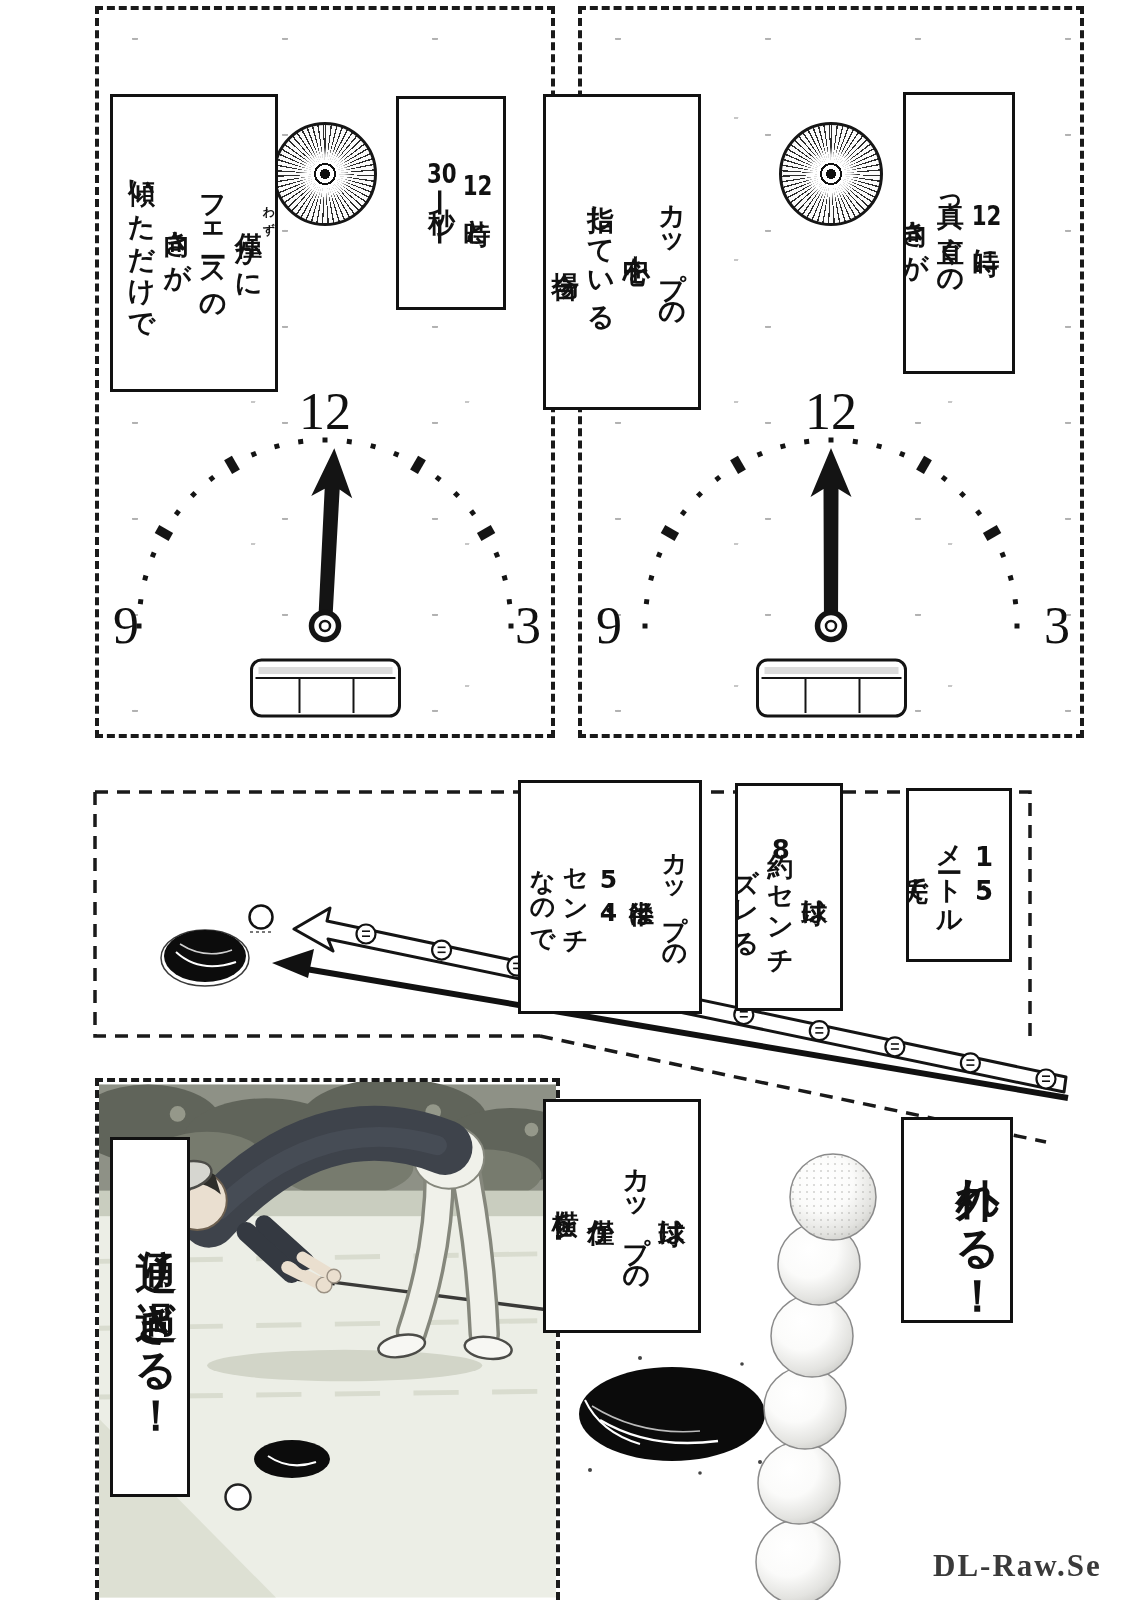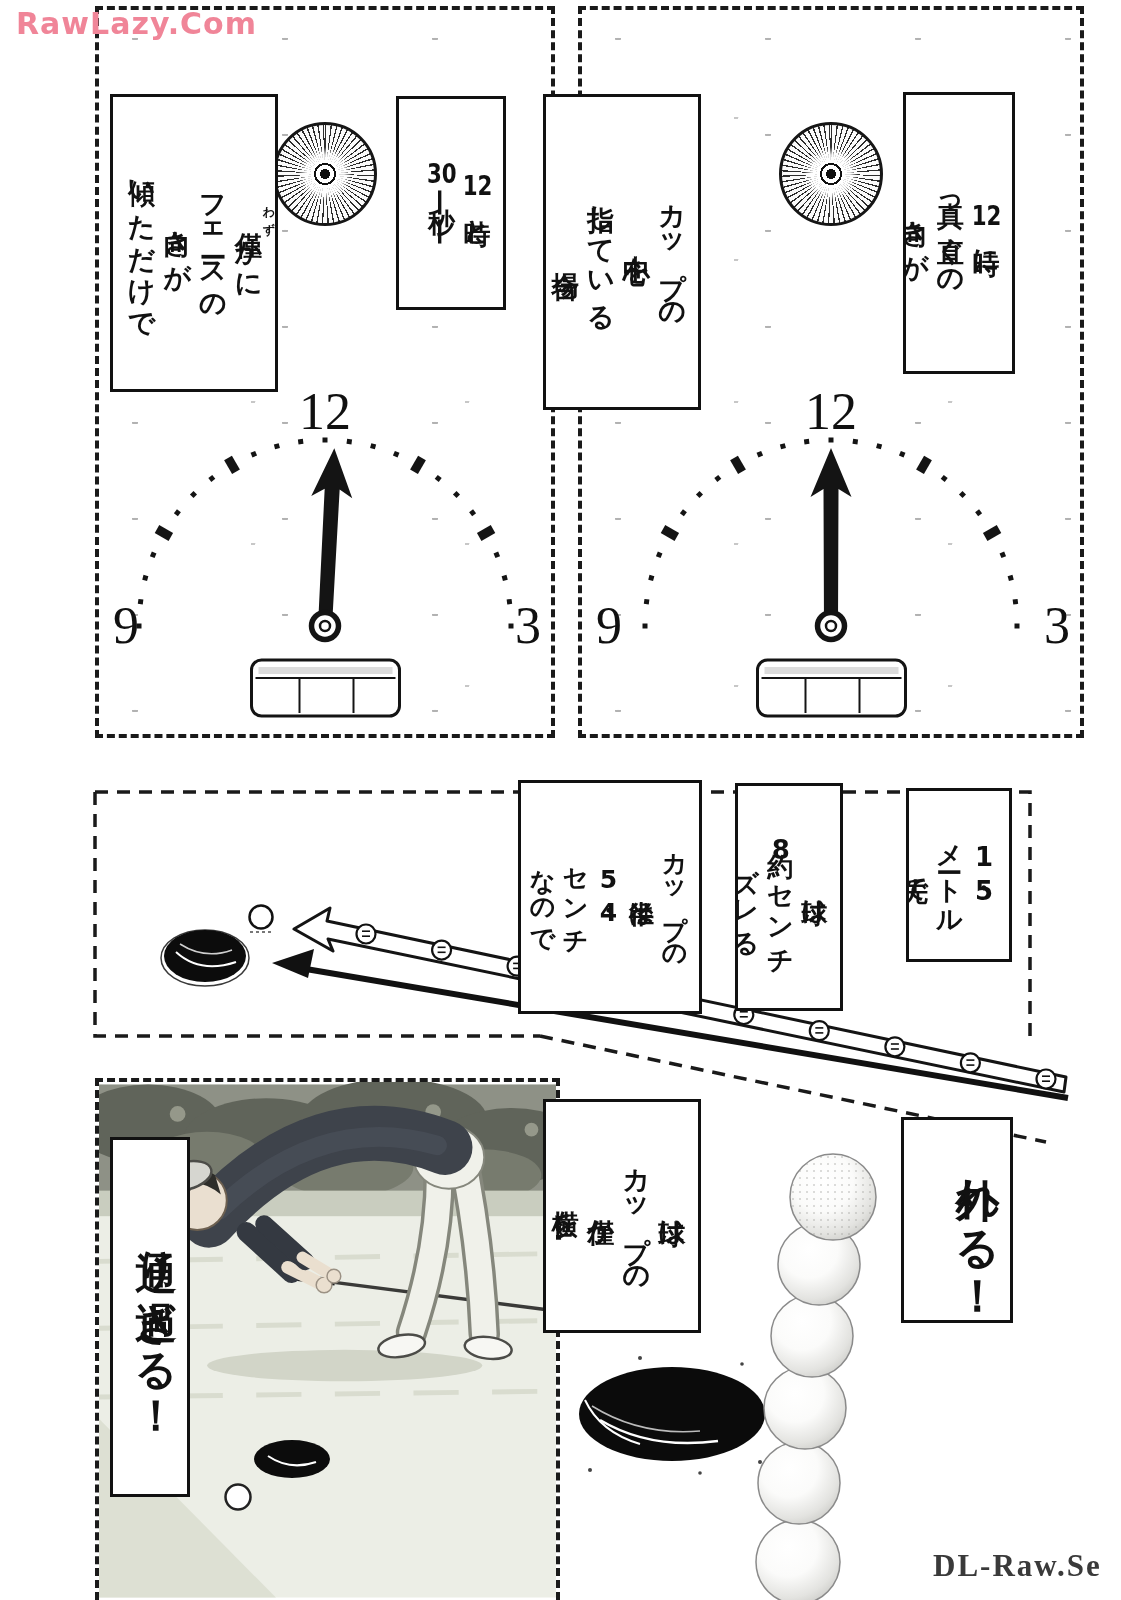--- a/index.html
+++ b/index.html
@@ -47,21 +47,20 @@
   .b10{left:110px;top:1137px;width:80px;height:360px;font-size:42px;line-height:1.1;padding:8px;}
   ruby rt{font-size:12px;font-weight:700;}
   .overlay{position:absolute;left:0;top:0;width:1121px;height:1600px;z-index:20;pointer-events:none;}
   .scene{position:absolute;left:0;top:0;width:457px;height:518px;}
 </style>
 </head>
 <body>
 
 <div class="page">
 
-  <div class="wm-top">RawLazy.Com</div>
 
   <div class="panel panel-tr tone">
     <div class="golf-ball"></div>
     <div class="clock-num num-12">12</div>
     <div class="clock-num num-9">9</div>
     <div class="clock-num num-3">3</div>
     <svg class="clock-svg" viewBox="0 0 463 732">
       <g>
           <rect x="415.0" y="613.5" width="5" height="5" fill="#141414" transform="rotate(90.0 417.5 616.0)"></rect>
           <rect x="413.4" y="589.2" width="5" height="5" fill="#141414" transform="rotate(82.5 415.9 591.7)"></rect>

